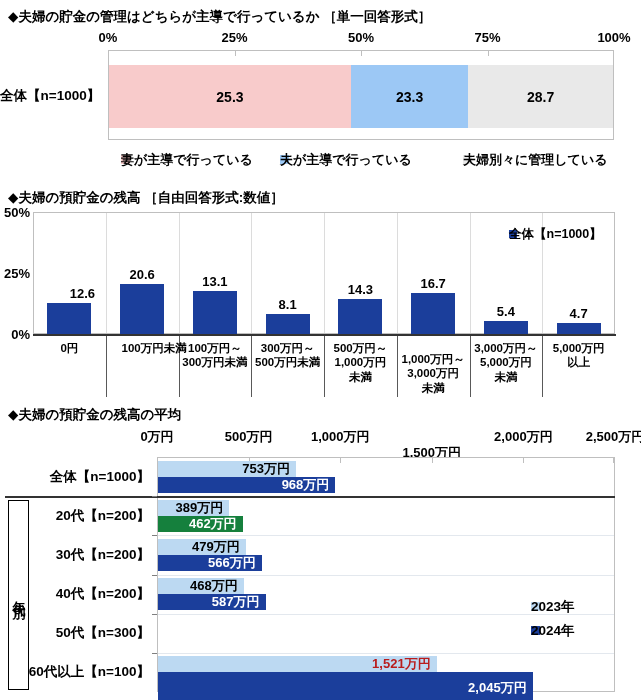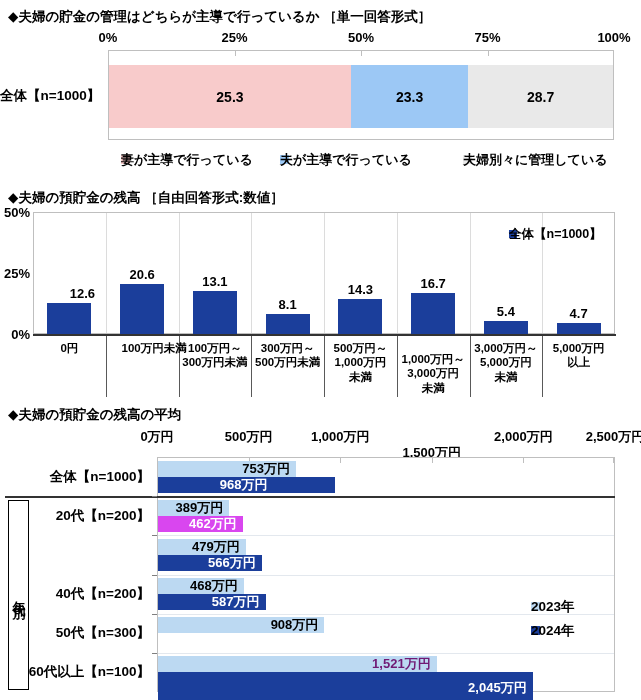--- a/index.html
+++ b/index.html
@@ -167,49 +167,47 @@
       <div class="hline" style="left: 158px; top: 574.5px; width: 456px; background: rgb(227, 232, 238);"></div>
       <div class="hline" style="left: 152px; top: 574.5px; width: 5px; background: rgb(127, 127, 127);"></div>
       <div class="hline" style="left: 158px; top: 613.667px; width: 456px; background: rgb(227, 232, 238);"></div>
       <div class="hline" style="left: 152px; top: 613.667px; width: 5px; background: rgb(127, 127, 127);"></div>
       <div class="hline" style="left: 158px; top: 652.833px; width: 456px; background: rgb(227, 232, 238);"></div>
       <div class="hline" style="left: 152px; top: 652.833px; width: 5px; background: rgb(127, 127, 127);"></div>
       <div class="rowlab" style="left: 0px; width: 150px; top: 476.583px;">全体【n=1000】</div>
       <div class="hbar" style="left: 158px; top: 460.5px; width: 137.95px; height: 16px; background: rgb(188, 217, 242); color: rgb(0, 0, 0);">
         <span>753万円</span>
       </div>
-      <div class="hbar" style="left: 158px; top: 476.5px; width: 177.338px; height: 16px; background: rgb(27, 62, 155); color: rgb(255, 255, 255); justify-content: center;">
+      <div class="hbar" style="left: 158px; top: 476.5px; width: 177.338px; height: 16px; background: rgb(27, 62, 155); color: rgb(255, 255, 255);">
         <span>968万円</span>
       </div>
       <div class="rowlab" style="left: 0px; width: 150px; top: 515.75px;">20代【n=200】</div>
       <div class="hbar" style="left: 158px; top: 499.667px; width: 71.2648px; height: 16px; background: rgb(188, 217, 242); color: rgb(0, 0, 0);">
         <span>389万円</span>
       </div>
-      <div class="hbar" style="left: 158px; top: 515.667px; width: 84.6384px; height: 16px; background: #d946ef; color: rgb(255, 255, 255);">
+      <div class="hbar" style="left: 158px; top: 515.667px; width: 84.6384px; height: 16px; background: #15803d; color: rgb(255, 255, 255);">
         <span>462万円</span>
       </div>
+      <div class="rowlab" style="left: 0px; width: 150px; top: 554.917px;">30代【n=200】</div>
       <div class="hbar" style="left: 158px; top: 538.833px; width: 87.7528px; height: 16px; background: rgb(188, 217, 242); color: rgb(0, 0, 0);">
         <span>479万円</span>
       </div>
       <div class="hbar" style="left: 158px; top: 554.833px; width: 103.691px; height: 16px; background: rgb(27, 62, 155); color: rgb(255, 255, 255);">
         <span>566万円</span>
       </div>
       <div class="rowlab" style="left: 0px; width: 150px; top: 594.083px;">40代【n=200】</div>
       <div class="hbar" style="left: 158px; top: 578px; width: 85.7376px; height: 16px; background: rgb(188, 217, 242); color: rgb(0, 0, 0);">
         <span>468万円</span>
       </div>
       <div class="hbar" style="left: 158px; top: 594px; width: 107.538px; height: 16px; background: rgb(27, 62, 155); color: rgb(255, 255, 255);">
         <span>587万円</span>
       </div>
       <div class="rowlab" style="left: 0px; width: 150px; top: 633.25px;">50代【n=300】</div>
-      <div class="hbar" style="left: 158px; top: 617.167px; width: 166.346px; height: 16px; background: rgb(188, 217, 242); color: rgb(0, 0, 0);">
-        <span>908万円</span>
-      </div>
       <div class="rowlab" style="left: 0px; width: 150px; top: 672.417px;">60代以上【n=100】</div>
-      <div class="hbar" style="left: 158px; top: 656.333px; width: 278.647px; height: 16px; background: rgb(188, 217, 242); color: #701a75;">
+      <div class="hbar" style="left: 158px; top: 656.333px; width: 278.647px; height: 16px; background: rgb(188, 217, 242); color: #b91c1c;">
         <span>1,521万円</span>
       </div>
       <div class="hbar" style="left: 158px; top: 672.333px; width: 374.644px; height: 32px; background: rgb(27, 62, 155); color: rgb(255, 255, 255);">
         <span>2,045万円</span>
       </div>
       <div class="abs agebox" style="left: 8px; top: 500.167px; width: 21px; height: 189.833px;">年代別</div>
       <div class="legend-item" style="left: 531px; top: 602px; font-size: 13.5px;">
         <div class="swatch" style="background: rgb(188, 217, 242);"></div>
         <div class="abs">2023年</div>
       </div>

